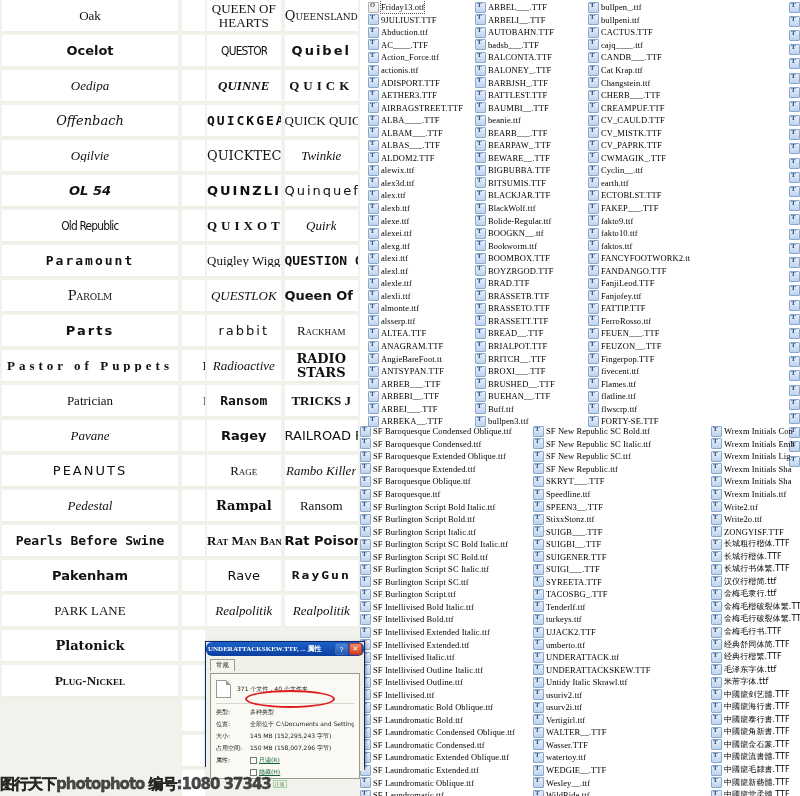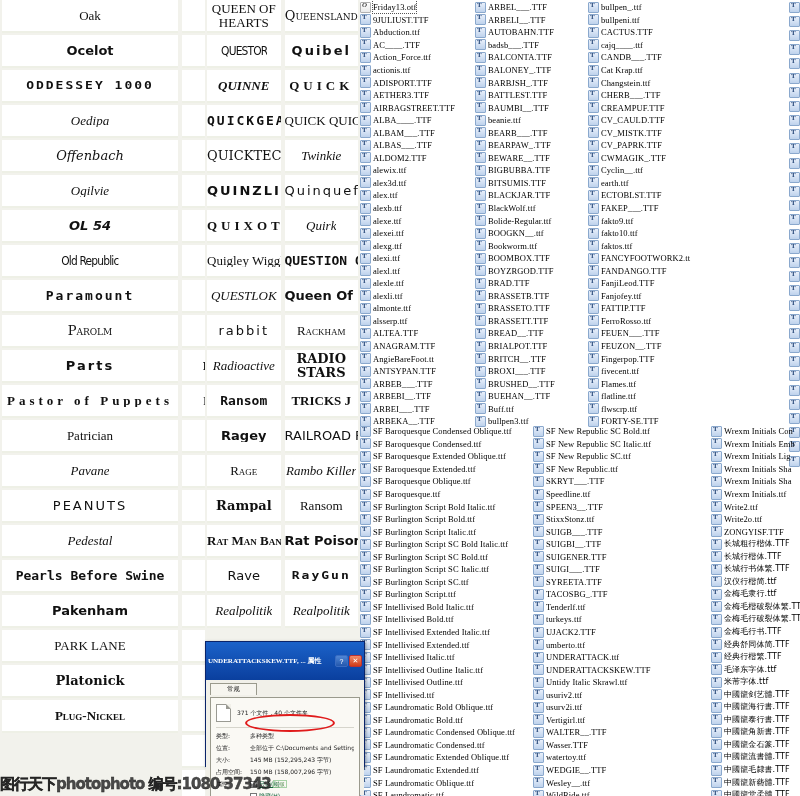--- a/index.html
+++ b/index.html
@@ -52,31 +52,31 @@
   .cn{font-family:"DejaVu Sans",sans-serif;font-size:8px;}
 
   
   .ico-strip{position:absolute;right:0;top:0;width:12px;height:430px;display:flex;flex-direction:column;}
   .ico-strip .file-ico{margin:1.6px 1px;}
 
   
   .dialog{position:absolute;left:205px;top:641px;width:158px;height:124px;
           background:#f1f0e9;border:1px solid #0a246a;box-shadow:1px 1px 3px rgba(0,0,0,.35);}
   .dlg-title{height:14px;background:linear-gradient(#1b62c9,#0a3f9e);
-             display:flex;align-items:center;padding:12px 2px;}
+             display:flex;align-items:center;padding:0 2px;border-radius:6px;}
   .dlg-title-text{font-size:7px;color:#fff;font-family:"Liberation Serif",serif;font-weight:bold;
                   white-space:nowrap;overflow:hidden;flex:1;}
   .dlg-btns{display:flex;gap:1px;}
   .dlg-btn{width:11px;height:10px;border:1px solid #3a6cc2;border-radius:2px;
            font-size:7px;color:#fff;display:flex;align-items:center;justify-content:center;
            background:linear-gradient(#4f86d6,#2458ad);}
   .dlg-btn.close{background:linear-gradient(#f08d6a,#d33b17);border-color:#b33;}
   .dlg-body{position:relative;padding:3px 4px;height:109px;background:#f1f0e9;}
   .tabstrip{display:flex;margin-bottom:2px;}
-  .tab{font-size:6.5px;padding:1px 16px;background:#f6f5ef;border:1px solid #9a9a8d;
+  .tab{font-size:6.5px;padding:1px 5px;background:#f6f5ef;border:1px solid #9a9a8d;
        border-bottom:none;font-family:"DejaVu Sans",sans-serif;color:#222;}
   .dlg-sheet{background:#faf9f4;border:1px solid #9a9a8d;height:96px;padding:4px 5px;position:relative;}
   .hdr-row{display:flex;align-items:center;gap:6px;height:22px;}
   .doc-ico{width:13px;height:16px;background:#fff;border:1px solid #9a9a93;position:relative;}
   .doc-ico:after{content:"";position:absolute;right:-1px;top:-1px;border-width:0 5px 5px 0;
                  border-style:solid;border-color:#f1f0e9 #f1f0e9 #9a9a93 #9a9a93;}
   .hdr-text{font-size:6px;font-family:"DejaVu Sans",sans-serif;color:#222;}
   .sep{height:1px;background:#d6d5cc;margin:3px 0;}
   .prop-row{display:flex;font-size:6px;font-family:"DejaVu Sans",sans-serif;color:#222;
             line-height:9px;margin-bottom:3px;}
@@ -104,23 +104,20 @@
   <div class="specimen-panel">
     <div class="spec-grid">
       <div class="spec-col" id="specCol1">
           <div class="spec-cell">
             <span class="f-serif">Oak</span>
           </div>
           <div class="spec-cell">
             <span class="f-djvs b">Ocelot</span>
           </div>
           <div class="spec-cell">
-            <span class="f-mono b wide flat">ODDESSEY 1000</span>
-          </div>
-          <div class="spec-cell">
             <span class="f-serif-i sm">Oedipa</span>
           </div>
           <div class="spec-cell">
             <span class="f-djvserif i">Offenbach</span>
           </div>
           <div class="spec-cell">
             <span class="f-serif i gray">Ogilvie</span>
           </div>
           <div class="spec-cell">
             <span class="f-djvs b xlg i">OL 54</span>
@@ -354,21 +351,21 @@
           </div>
           <div class="spec-cell">
             <span class="f-serif-i sm">Realpolitik</span>
           </div>
         </div>
     </div>
   </div>
 
   <div class="explorer">
 
-    <div class="exp-block" style="left:0px;top:1px;width:116px;">
+    <div class="exp-block" style="left:8px;top:1px;width:116px;">
       <div class="exp-list" id="c1t">
           <div class="file-row selected">
             <span class="file-ico otf"></span>
             <span class="file-name">Friday13.otf</span>
           </div>
           <div class="file-row">
             <span class="file-ico"></span>
             <span class="file-name">9JULIUST.TTF</span>
           </div>
           <div class="file-row">

